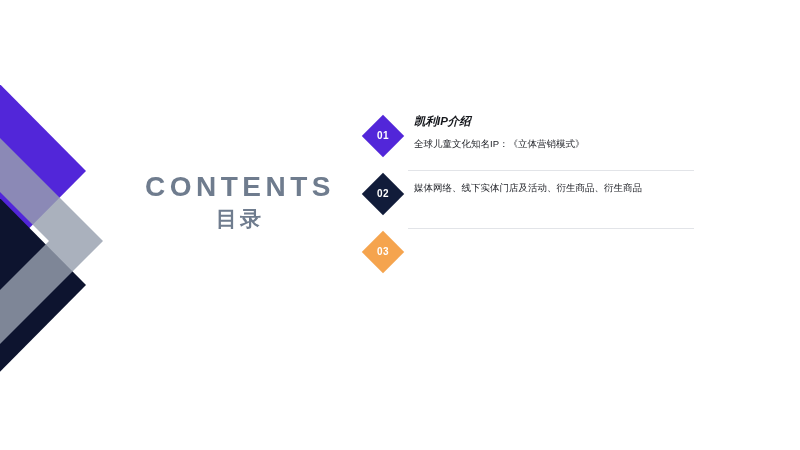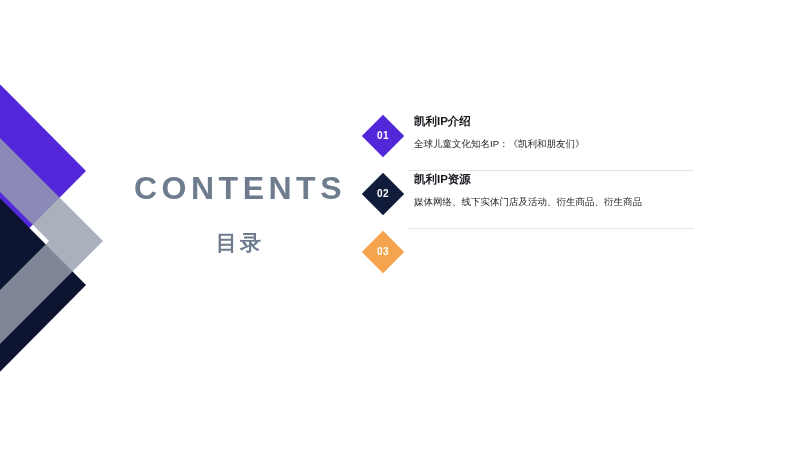--- a/index.html
+++ b/index.html
@@ -34,29 +34,29 @@
 
   
   .title-block {
     position: absolute;
     left: 110px;
     top: 172px;
     width: 260px;
     text-align: center;
   }
   .title-main {
-    font-size: 32px;
+    font-size: 28px;
     font-weight: bold;
     letter-spacing: 4.5px;
     color: #6f7c8e;
     line-height: 1.05;
     white-space: nowrap;
   }
   .title-sub {
-    margin-top: 25px;
+    margin-top: 6px;
     font-size: 21px;
     font-weight: bold;
     letter-spacing: 3px;
     color: #6f7c8e;
     line-height: 1.1;
   }
 
   
   .toc {
     position: absolute;
@@ -102,20 +102,21 @@
     left: 48px;
     top: 2px;
     width: 252px;
   }
   .toc-title {
     font-size: 11.5px;
     font-weight: bold;
     color: #16181d;
     line-height: 1.2;
     white-space: nowrap;
+    font-style: italic;
   }
   .toc-desc {
     margin-top: 9px;
     font-size: 9.5px;
     color: #1c1e24;
     line-height: 1.2;
     white-space: nowrap;
   }
 </style>
 </head>
@@ -138,31 +139,30 @@
   </div>
 
   <div class="toc">
 
     <div class="toc-item">
       <div class="badge" style="background:#5226d9">
         <span class="num">01</span>
       </div>
       <div class="toc-text">
         <div class="toc-title">凯利IP介绍</div>
-        <div class="toc-desc">全球儿童文化知名IP：《凯利和朋友们》</div>
+        <div class="toc-desc">全球儿童文化知名IP：《立体营销模式》</div>
       </div>
       <div class="rule"></div>
     </div>
 
     <div class="toc-item">
       <div class="badge" style="background:#111c3a">
         <span class="num">02</span>
       </div>
       <div class="toc-text">
-        <div class="toc-title">凯利IP资源</div>
         <div class="toc-desc">媒体网络、线下实体门店及活动、衍生商品、衍生商品</div>
       </div>
       <div class="rule"></div>
     </div>
 
     <div class="toc-item last">
       <div class="badge" style="background:#f5a44e">
         <span class="num">03</span>
       </div>
 

